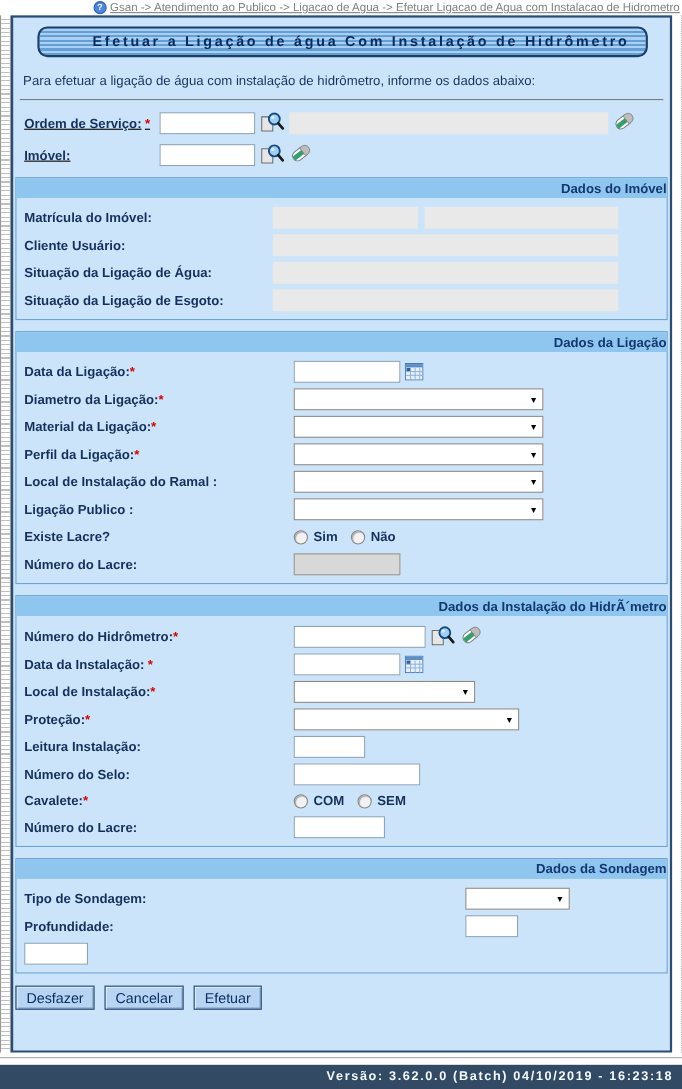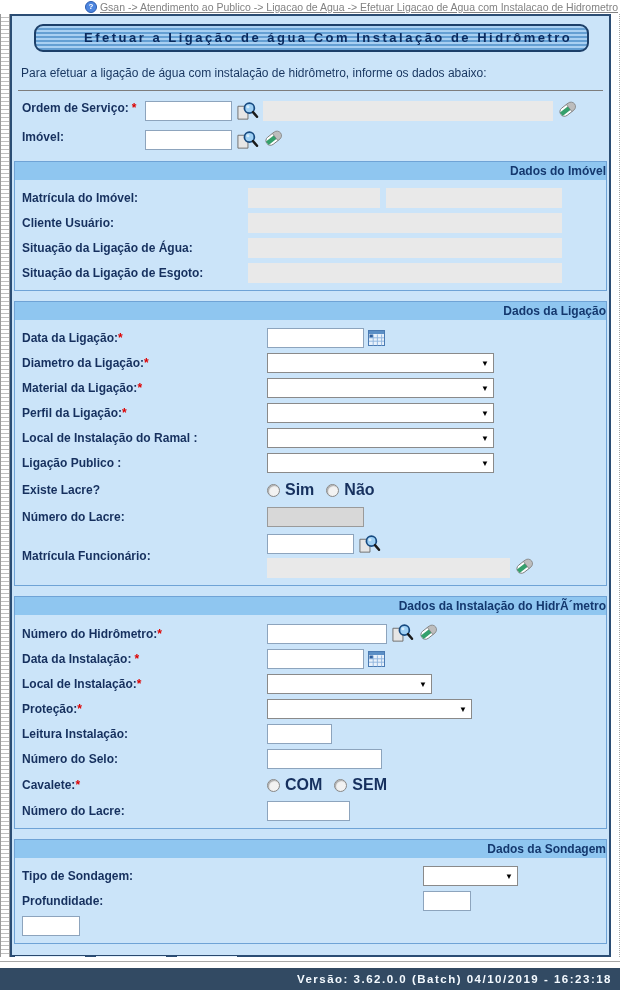--- a/index.html
+++ b/index.html
@@ -36,21 +36,21 @@
   
   .title-bar{
     margin:2px 18px 0 20px;height:24px;border:2px solid #1c3f69;border-radius:9px;
     background:repeating-linear-gradient(180deg,#a9d0f2 0 2px,#649fd3 2px 4px);
     color:#0a2a5e;font-weight:bold;font-size:13px;letter-spacing:2.5px;
     line-height:24px;padding-left:48px;white-space:nowrap;overflow:hidden;
   }
   .intro{margin:14px 4px 0 7px;font-size:12px;color:#17355f;}
   .rule{margin:10px 4px 0 4px;border:0;border-top:1px solid #7d7d7d;height:0;}
   
-  .row{display:flex;}
+  .row{display:flex;align-items:center;text-decoration:underline;}
   .lbl{font-size:12px;font-weight:bold;color:#16305e;flex:0 0 auto;}
   .req{color:#dd0000;font-weight:bold;font-size:12px;}
   .sp{margin-left:3px;}
   .lbl-top{width:123px;}
   .lbl-imv{width:226px;}
   .lbl-lig{width:245px;}
   .lbl-son{width:401px;}
   .top-row{margin:10px 0 0 8px;}
   
   .txt{
@@ -69,21 +69,21 @@
   .w83{width:83px}.w48{width:48px}.w58{width:58px}
   .sel227{width:227px}.sel165{width:165px}.sel205{width:205px}.sel95{width:95px}
   .ic{flex:0 0 auto;}
   .ic-search{width:24px;height:21px;margin-left:3px;cursor:pointer;}
   .ic-eraser{width:21px;height:19px;margin-left:4px;cursor:pointer;}
   .ic-cal{width:17px;height:16px;margin-left:4px;cursor:pointer;}
   .radio{
     width:11px;height:11px;border-radius:50%;background:#f2f2f2;border:1px solid #878787;
     box-shadow:inset 1px 1px 1px rgba(110,110,110,.55);margin-right:5px;flex:0 0 auto;
   }
-  .radio-lbl{font-size:16px;font-weight:bold;color:#16305e;margin-right:12px;}
+  .radio-lbl{font-size:12px;font-weight:bold;color:#16305e;margin-right:12px;}
   
   .section{margin:10px 0 0 0;border:1px solid #6fa3d6;background:#cbe4f9;}
   .sec-head{
     height:18px;background:#8fc6f0;color:#14386e;font-weight:bold;font-size:12px;
     text-align:right;line-height:18px;
   }
   .sec-body{padding:3px 7px 7px 7px;}
   .srow{display:flex;align-items:center;margin-top:5px;}
   .stack{display:flex;flex-direction:column;gap:3px;}
   .stack .row{margin:0;}
@@ -239,37 +239,20 @@
           <span class="lbl lbl-lig"><span>Existe Lacre?</span></span>
           <span class="radio"></span>
           <span class="radio-lbl">Sim</span>
           <span class="radio"></span>
           <span class="radio-lbl">Não</span>
         </div>
         <div class="srow" style="margin-top:8px">
           <span class="lbl lbl-lig"><span>Número do Lacre:</span></span>
           <input class="txt w97" disabled="" style="">
         </div>
-        <div class="srow" style="margin-top:7px">
-          <span class="lbl lbl-lig"><span>Matrícula Funcionário:</span></span>
-          <div class="stack">
-            <div class="row">
-              <input class="txt w87" style="">
-              <svg class="ic ic-search" viewBox="0 0 24 22">
-                  <use href="#i-search"></use>
-                </svg>
-            </div>
-            <div class="row">
-              <span class="display w243"></span>
-              <svg class="ic ic-eraser" viewBox="0 0 22 20">
-                  <use href="#i-eraser"></use>
-                </svg>
-            </div>
-          </div>
-        </div>
       </div>
     </div>
 
     <div class="section">
       <div class="sec-head">Dados da Instalação do HidrÃ´metro</div>
       <div class="sec-body">
         <div class="srow">
           <span class="lbl lbl-lig"><span>Número do Hidrômetro:</span><span class="req">*</span></span>
           <input class="txt w120" style="">
           <svg class="ic ic-search" viewBox="0 0 24 22">

